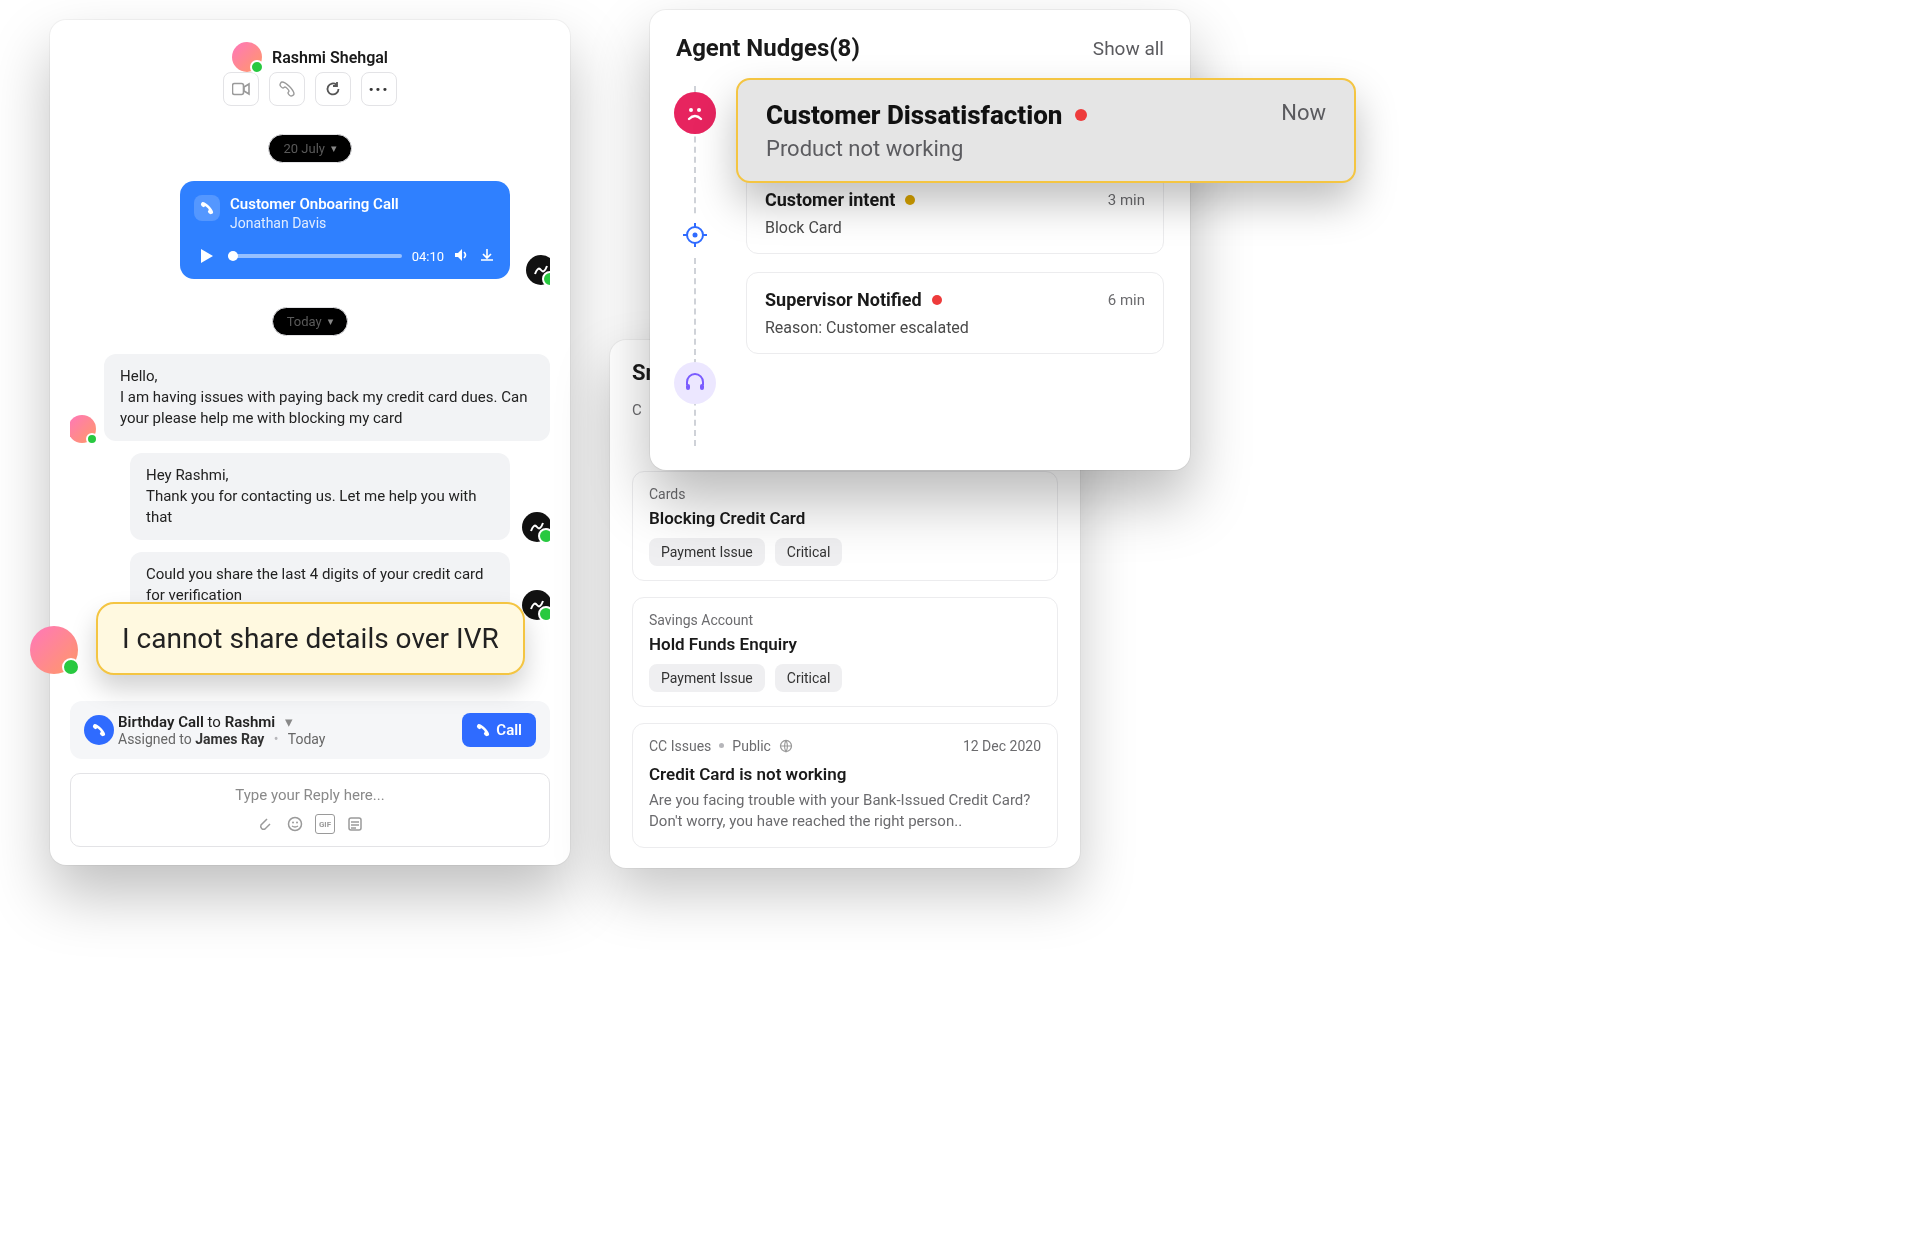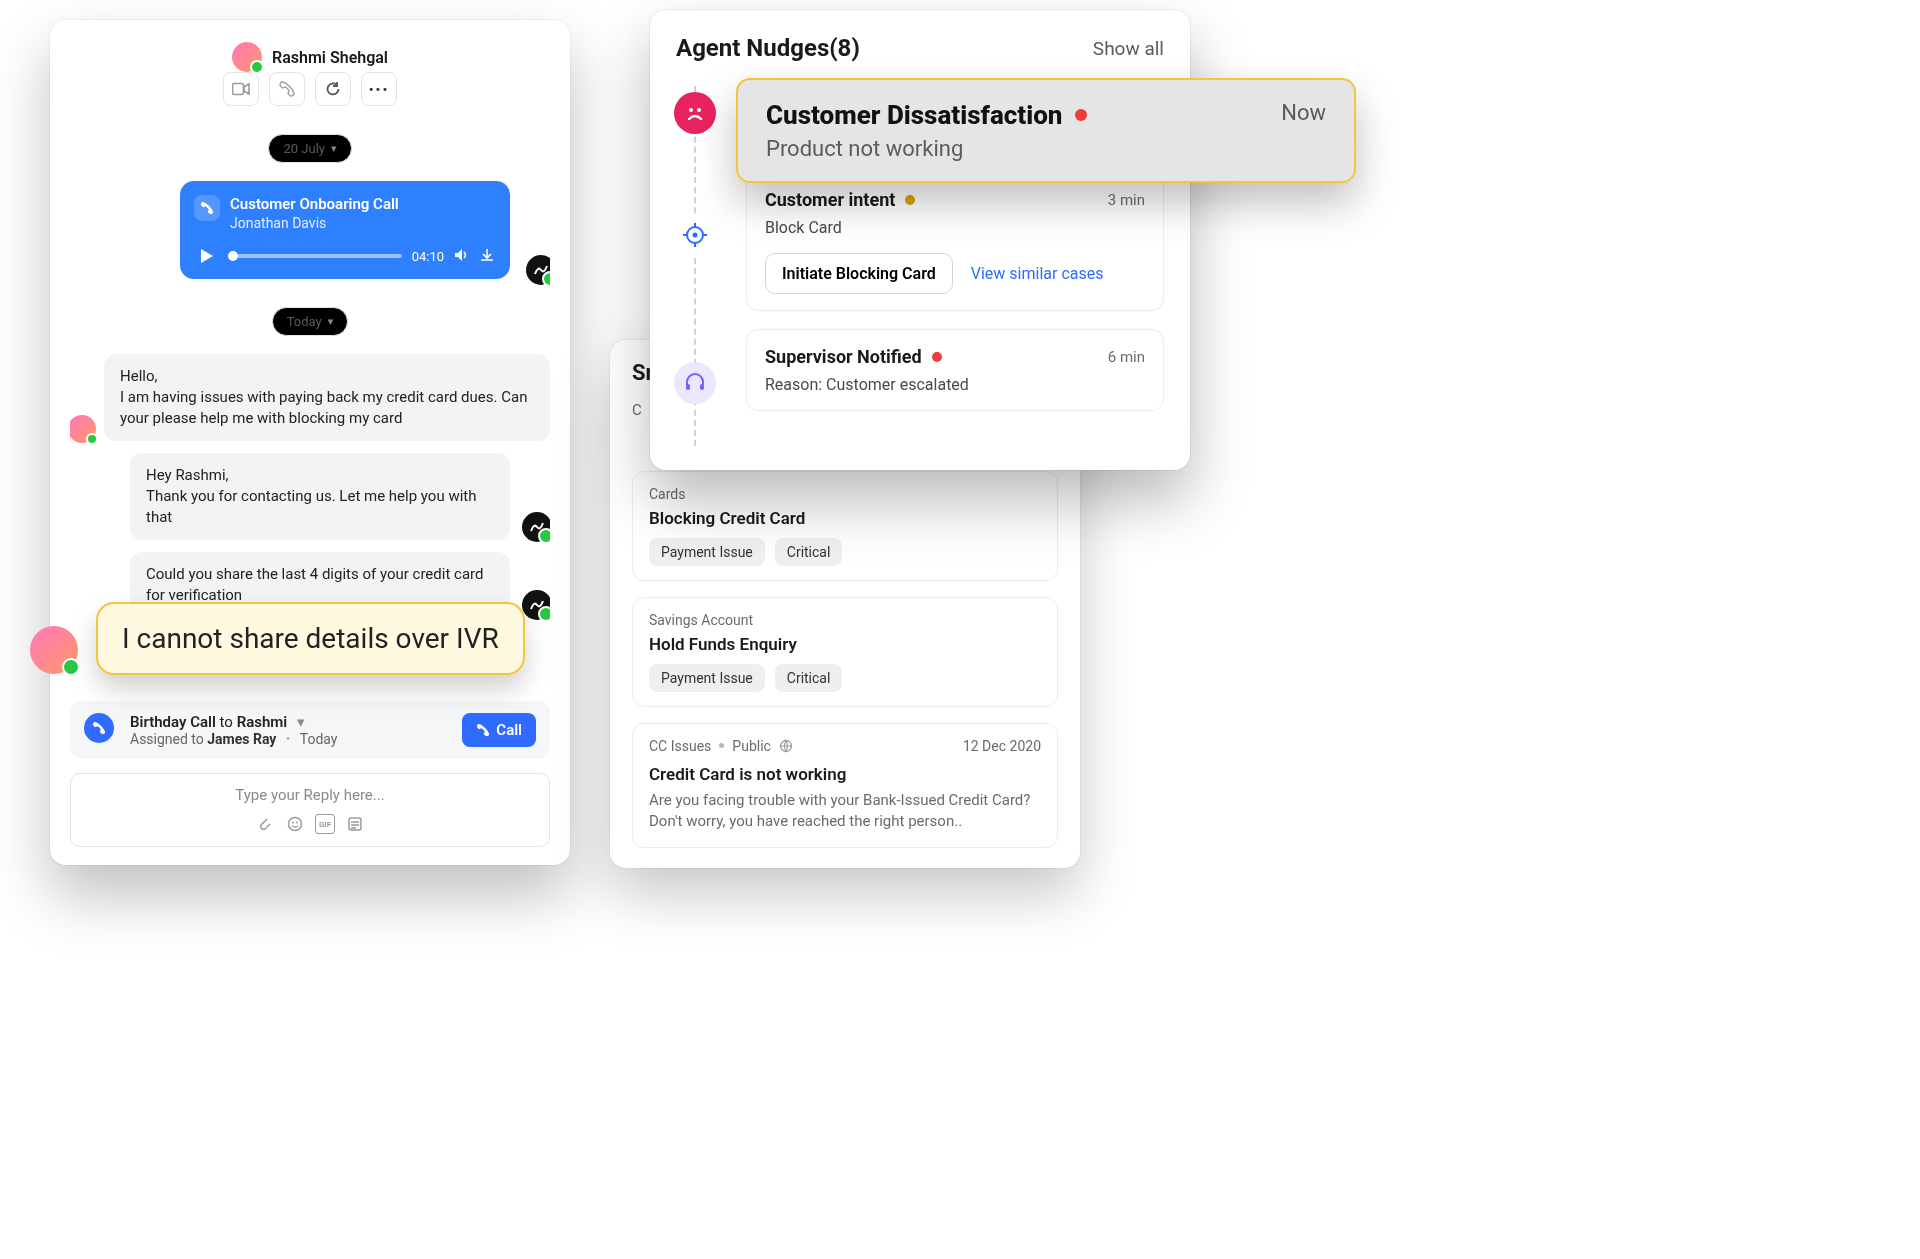--- a/index.html
+++ b/index.html
@@ -55,21 +55,21 @@
   .msg-wrap.right { margin-left:60px; margin-right:40px; }
   .msg-wrap.right + .msg-wrap.right { margin-top:8px; }
   .agent-stack { position:absolute; right:-42px; bottom:-2px; }
 
   .highlight-bubble {
     position:absolute; left:66px; top:582px; background:#fff9e0; border:2px solid #f4c542; border-radius:18px;
     padding:18px 24px; font-size:28px; color:#222; box-shadow:0 14px 26px rgba(0,0,0,.18);
   }
   .highlight-avatar { position:absolute; left:0px; top:606px; }
 
-  .call-strip { margin-top:auto; background:#f5f6f8; border-radius:12px; padding:12px 14px; display:flex; align-items:flex-start; gap:16px; }
+  .call-strip { margin-top:auto; background:#f5f6f8; border-radius:12px; padding:12px 14px; display:flex; align-items:center; gap:4px; }
   .round-blue { width:30px; height:30px; border-radius:50%; background:#2f6bff; display:flex; align-items:center; justify-content:center; color:#fff; }
   .call-text { flex:1; }
   .call-top { font-size:15px; color:#222; }
   .call-top b { font-weight:600; }
   .call-sub { font-size:14px; color:#666; }
   .call-chev { color:#888; margin-left:6px; }
   .call-btn { background:#2f6bff; color:#fff; border:none; border-radius:8px; padding:8px 14px; font-weight:600; font-size:15px; display:flex; align-items:center; gap:6px; cursor:pointer;}
 
   .reply-box { margin-top:14px; border:1px solid #e3e3e6; border-radius:10px; padding:12px 14px; display:flex; align-items:center; gap:10px; color:#8a8a8a;flex-direction:column; }
   .reply-box .ph { flex:1; font-size:15px; }
@@ -402,24 +402,20 @@
 
     <div class="nudge">
       <div class="row">
         <div class="title">
           <span>Customer intent</span>
           <span class="status-dot amber"></span>
         </div>
         <div class="time">3 min</div>
       </div>
       <div class="sub">Block Card</div>
-      <div class="actions">
-        <button class="btn-outline">Initiate Blocking Card</button>
-        <span class="link">View similar cases</span>
-      </div>
     </div>
 
     <div class="nudge">
       <div class="row">
         <div class="title">
           <span>Supervisor Notified</span>
           <span class="status-dot red"></span>
         </div>
         <div class="time">6 min</div>
       </div>

